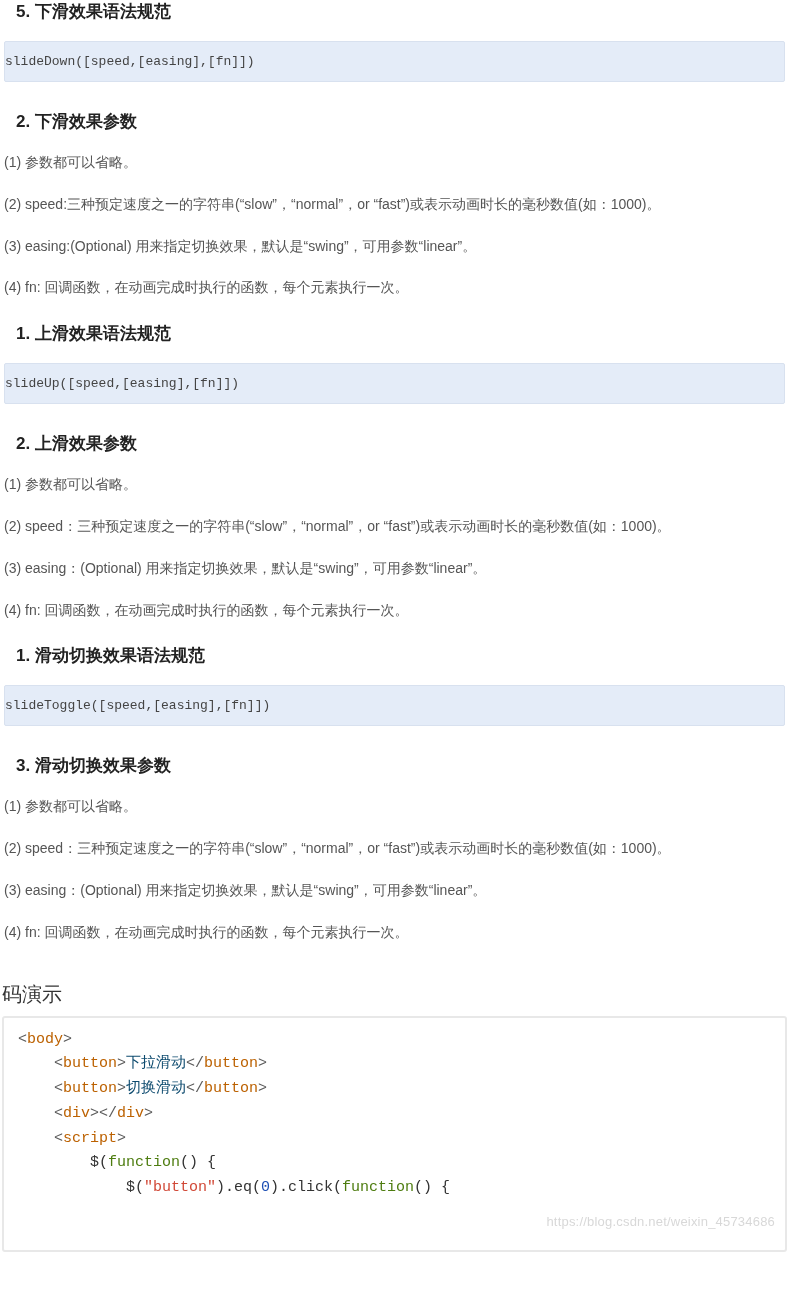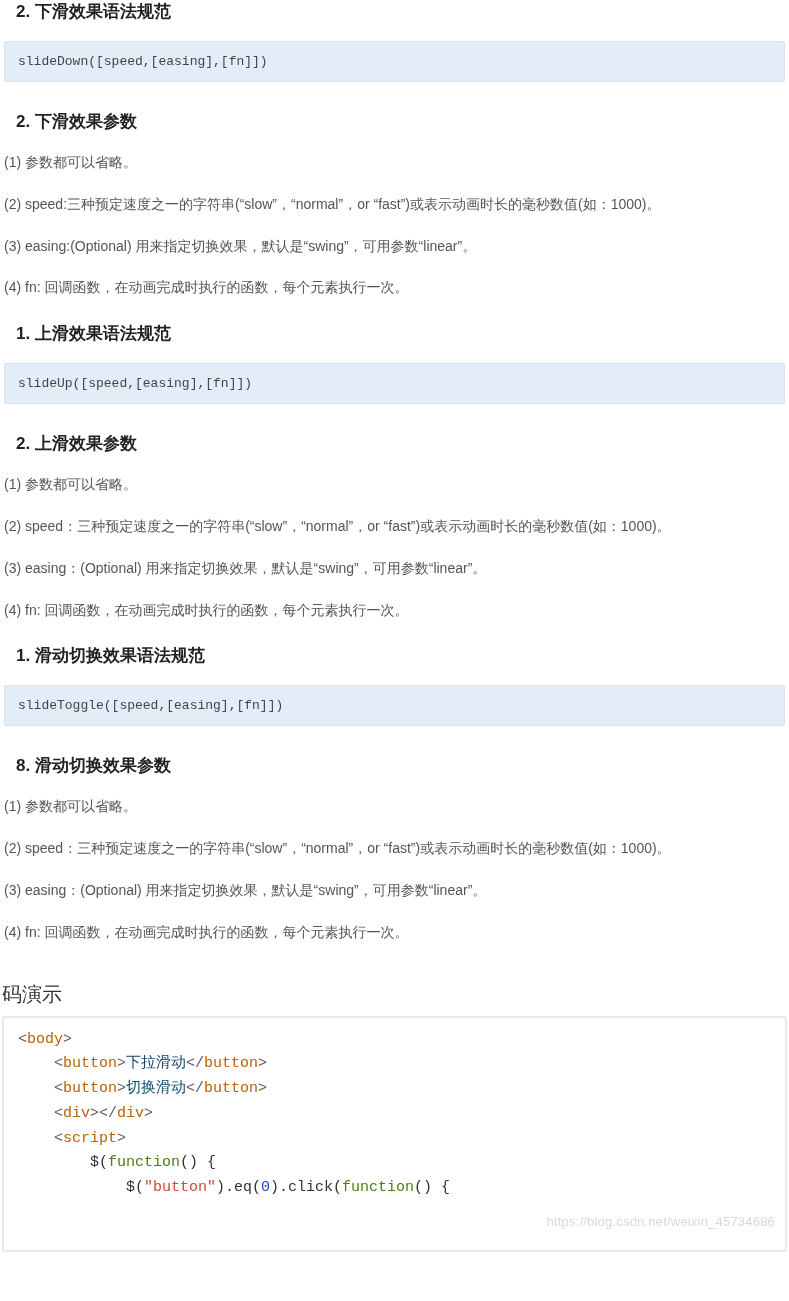--- a/index.html
+++ b/index.html
@@ -16,21 +16,21 @@
   .h3 {
     font-size: 17px;
     font-weight: 700;
     color: #222;
     margin: 22px 0 18px 14px;
   }
   .h3.first { margin-top: 0; }
   .codeblock {
     background: #e4ecf8;
     border: 1px solid #d8e1ef;
-    padding: 12px 13px;
+    padding: 12px 0;
     font-family: "Courier New", Consolas, monospace;
     font-size: 13px;
     color: #444;
     margin: 0 2px 28px 2px;
     border-radius: 2px;
   }
   .para {
     font-size: 14px;
     color: #555;
     margin: 0 0 18px 2px;
@@ -70,42 +70,42 @@
     color: #d8d8d8;
     font-family: Arial, sans-serif;
     letter-spacing: 0.2px;
   }
 </style>
 </head>
 <body>
 
 <div class="content">
 
-  <div class="h3 first">2. 下滑效果语法规范</div>
+  <div class="h3 first">5. 下滑效果语法规范</div>
   <div class="codeblock">slideDown([speed,[easing],[fn]])</div>
 
   <div class="h3">2. 下滑效果参数</div>
   <div class="para">(1)  参数都可以省略。</div>
   <div class="para">(2)  speed:三种预定速度之一的字符串(“slow”，“normal”，or “fast”)或表示动画时长的毫秒数值(如：1000)。</div>
   <div class="para">(3)  easing:(Optional) 用来指定切换效果，默认是“swing”，可用参数“linear”。</div>
   <div class="para">(4)  fn:  回调函数，在动画完成时执行的函数，每个元素执行一次。</div>
 
   <div class="h3">1. 上滑效果语法规范</div>
   <div class="codeblock">slideUp([speed,[easing],[fn]])</div>
 
   <div class="h3">2. 上滑效果参数</div>
   <div class="para">(1)  参数都可以省略。</div>
   <div class="para">(2)  speed：三种预定速度之一的字符串(“slow”，“normal”，or “fast”)或表示动画时长的毫秒数值(如：1000)。</div>
   <div class="para">(3)  easing：(Optional) 用来指定切换效果，默认是“swing”，可用参数“linear”。</div>
   <div class="para">(4)  fn:  回调函数，在动画完成时执行的函数，每个元素执行一次。</div>
 
   <div class="h3">1. 滑动切换效果语法规范</div>
   <div class="codeblock">slideToggle([speed,[easing],[fn]])</div>
 
-  <div class="h3">8. 滑动切换效果参数</div>
+  <div class="h3">3. 滑动切换效果参数</div>
   <div class="para">(1)  参数都可以省略。</div>
   <div class="para">(2)  speed：三种预定速度之一的字符串(“slow”，“normal”，or “fast”)或表示动画时长的毫秒数值(如：1000)。</div>
   <div class="para">(3)  easing：(Optional) 用来指定切换效果，默认是“swing”，可用参数“linear”。</div>
   <div class="para">(4)  fn:  回调函数，在动画完成时执行的函数，每个元素执行一次。</div>
 
   <div class="demo-title">码演示</div>
 
   <div class="code-editor">
     <div class="code-line"><span class="t-pun">&lt;</span><span class="t-tag">body</span><span class="t-pun">&gt;</span></div>
     <div class="code-line"><span>    </span><span class="t-pun">&lt;</span><span class="t-tag">button</span><span class="t-pun">&gt;</span><span class="t-text">下拉滑动</span><span class="t-pun">&lt;/</span><span class="t-tag">button</span><span class="t-pun">&gt;</span></div>

